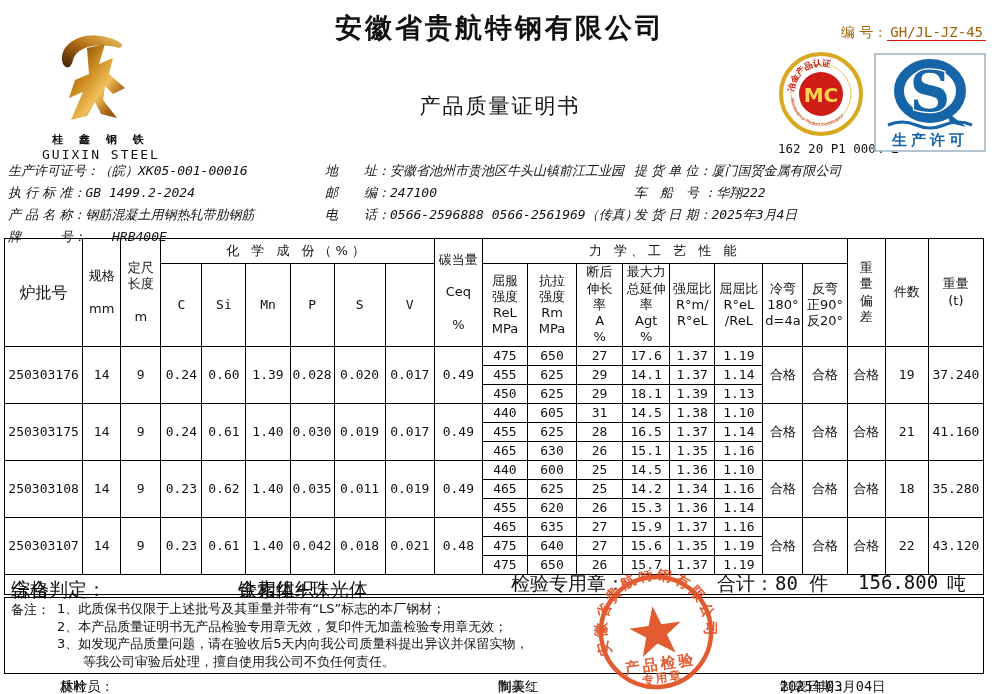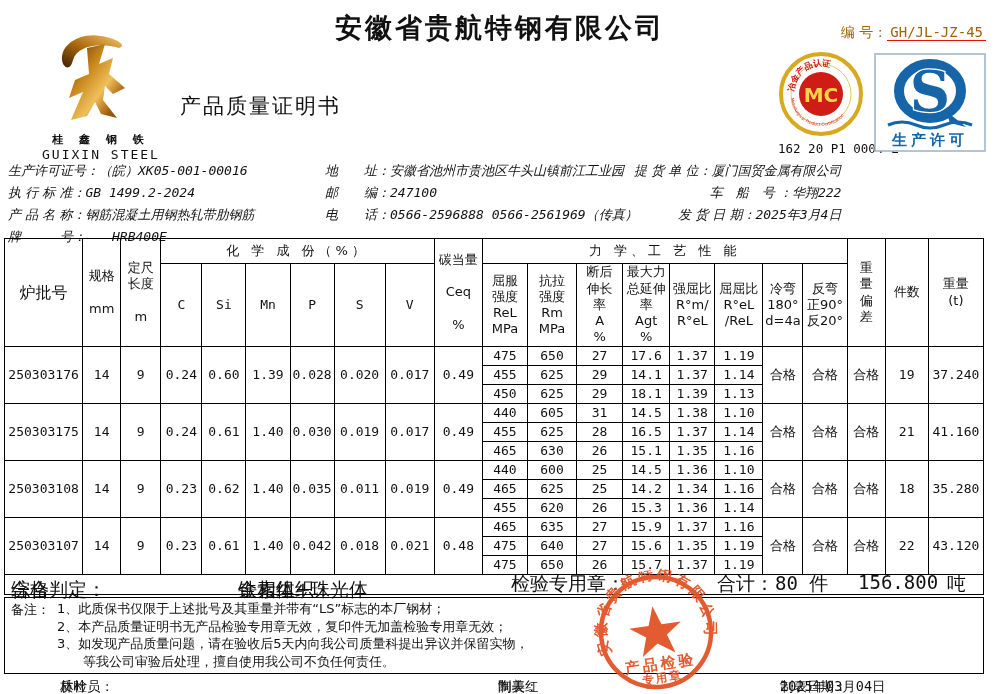--- a/index.html
+++ b/index.html
@@ -2,38 +2,38 @@
 <html><head>
 <meta charset="utf-8">
 <style>
   html,body{margin:0;padding:0;background:#888;}
   .page{position:relative;width:996px;height:694px;background:#fff;overflow:hidden;
         font-family:"DejaVu Sans",sans-serif;color:#111;}
   .mono{font-family:"DejaVu Sans Mono","DejaVu Sans",monospace;}
   
   .company-title{position:absolute;left:180px;top:10px;width:640px;text-align:center;
                  font-family:"DejaVu Serif","DejaVu Sans",serif;font-size:27px;font-weight:bold;letter-spacing:3px;}
-  .doc-title{position:absolute;left:180px;top:92px;width:640px;text-align:left;
+  .doc-title{position:absolute;left:180px;top:92px;width:640px;text-align:center;
              font-family:Liberation Serif, serif;font-size:21px;letter-spacing:2px;}
   .serial{position:absolute;right:10px;top:24px;font-size:14px;color:#a16207;white-space:nowrap;}
   .serial .val{border-bottom:1px solid #e3120b;padding:0 3px;font-family:"DejaVu Sans Mono",monospace;}
   .logo-block{position:absolute;left:36px;top:30px;width:130px;text-align:center;}
   .logo-cn{font-size:11px;font-weight:bold;letter-spacing:6px;margin-top:2px;white-space:nowrap;}
   .logo-en{font-family:"DejaVu Sans Mono",monospace;font-size:13px;letter-spacing:2px;white-space:nowrap;}
   .mc-block{position:absolute;left:778px;top:52px;width:86px;text-align:center;}
   .mc-num{font-family:"DejaVu Sans Mono",monospace;font-size:12.5px;margin-top:1px;white-space:nowrap;}
   .qs-block{position:absolute;left:874px;top:53px;}
   
   .info{position:absolute;top:160px;font-size:13px;line-height:22px;white-space:nowrap;font-style:italic;}
   .info .row{height:22px;}
   .info .lbl{display:inline-block;}
   .info .val{font-family:"DejaVu Sans Mono","DejaVu Sans",monospace;}
   #info-left{left:8px;}
   #info-mid{left:310px;margin-left:15px;}
-  #info-right{left:634px;text-align:right;}
+  #info-right{left:634px;}
   
   table.qtable{position:absolute;left:4px;top:238px;border-collapse:collapse;table-layout:fixed;width:980px;}
   table.qtable th,table.qtable td{border:1px solid #000;padding:0;text-align:center;vertical-align:middle;
       font-weight:normal;font-size:13px;line-height:1.25;overflow:hidden;}
   table.qtable th{white-space:pre-line;}
   .grp{font-size:14px;letter-spacing:4px;height:24px;}
   .hdr2{height:83px;}
   td.sub{height:18px;font-size:13px;}
   .vert{letter-spacing:0;}
   tr.trow td{font-family:"DejaVu Sans Mono","DejaVu Sans",monospace;}

